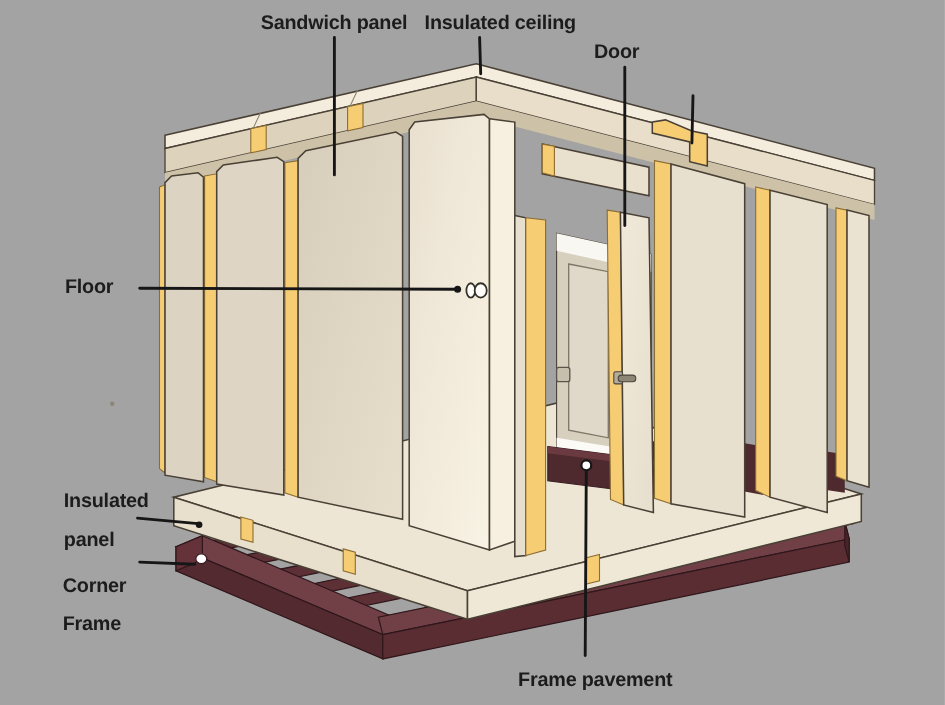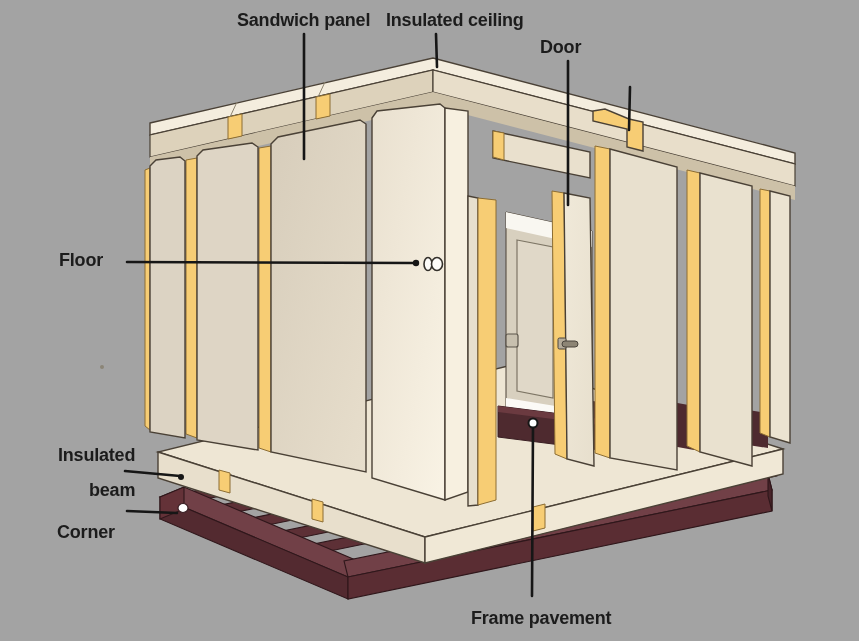--- a/index.html
+++ b/index.html
@@ -1,21 +1,21 @@
 <!DOCTYPE html>
 <html><head>
 <meta charset="utf-8">
 <style>
   html,body{margin:0;padding:0;background:#ffffff;}
   .stage{position:relative;width:859px;height:641px;background:#a3a3a3;overflow:hidden;
          font-family:"Liberation Sans",sans-serif;}
   .stage svg{position:absolute;left:0;top:0;}
   .lbl{position:absolute;font-weight:bold;font-size:18px;color:#1c1c1c;
        letter-spacing:-0.2px;white-space:nowrap;line-height:1;}
-  .lbl .ln{display:block;line-height:35px;text-align:right;}
+  .lbl .ln{display:block;line-height:35px;}
   
   .ceil-top{fill:#f4edde;stroke:#4a4136;stroke-width:1.4;}
   .ceil-fl{fill:#ddd2bb;stroke:#4a4136;stroke-width:1.2;}
   .ceil-fr{fill:#e8deca;stroke:#4a4136;stroke-width:1.2;}
   .shadowband{fill:#cdc1a8;stroke:none;}
   .panel{stroke:#4a4136;stroke-width:1.4;}
   .yellow{stroke:#8c6d33;stroke-width:1;}
   .frame{stroke:#2f171b;stroke-width:1.1;}
   .leader{fill:none;stroke-linecap:round;}
 </style>
@@ -172,20 +172,21 @@
     <circle cx="533" cy="423" r="4.5" fill="#ffffff" stroke="#161616" stroke-width="2"></circle>
   </g>
 </svg>
 
 <div class="lbl" style="left:237px;top:11px">Sandwich panel</div>
 <div class="lbl" style="left:386px;top:11px">Insulated ceiling</div>
 <div class="lbl" style="left:540px;top:38px">Door</div>
 <div class="lbl" style="left:59px;top:251px">Floor</div>
 <div class="lbl" style="left:58px;top:438px">
   <span class="ln">Insulated</span>
-  <span class="ln">beam</span>
+  <span class="ln">panel</span>
 </div>
 <div class="lbl" style="left:57px;top:515px">
   <span class="ln">Corner</span>
+  <span class="ln">Frame</span>
 </div>
 <div class="lbl" style="left:471px;top:609px">Frame pavement</div>
 
 </div>
 
 </body></html>

